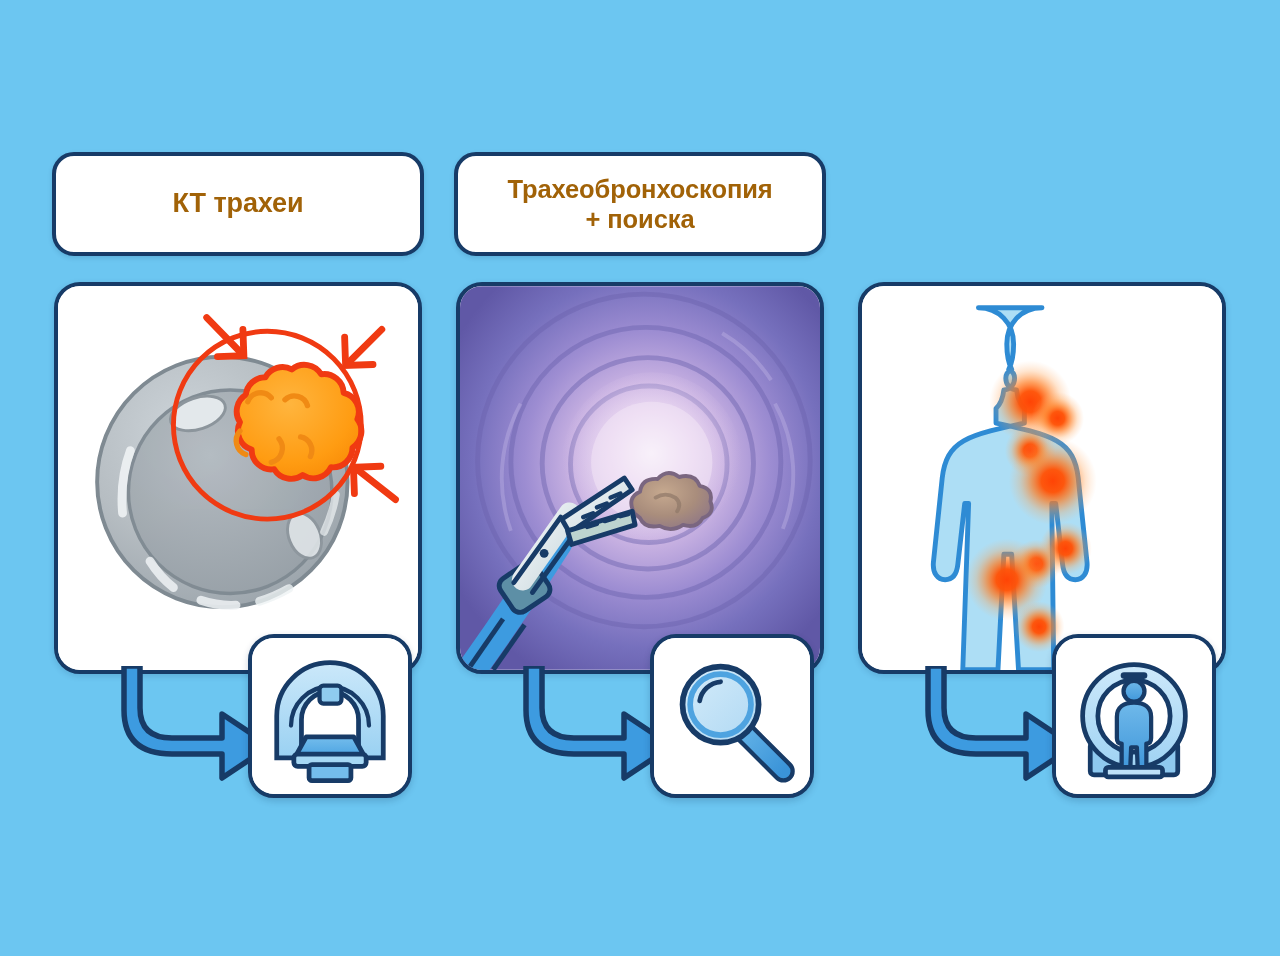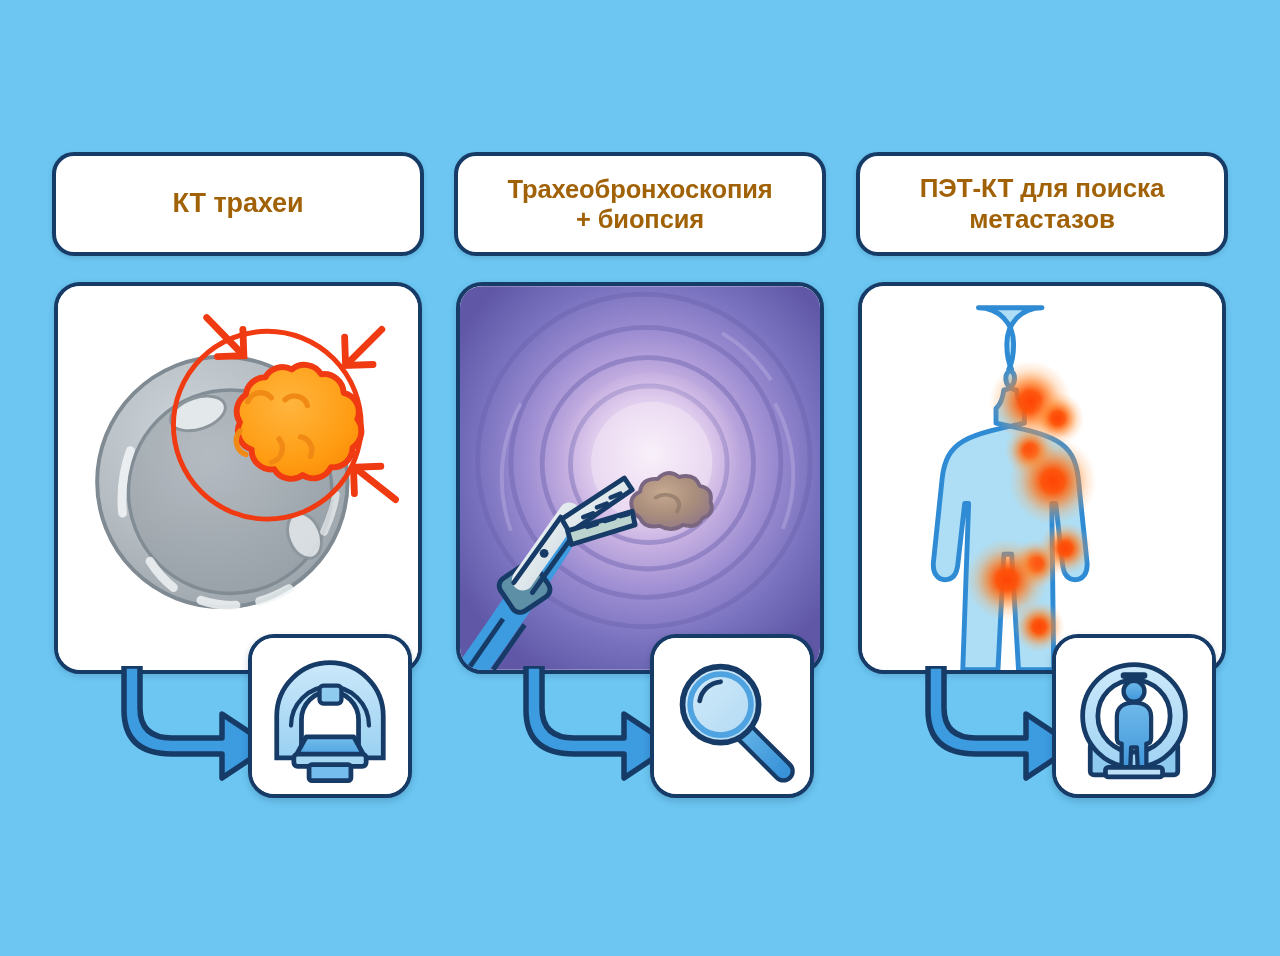--- a/index.html
+++ b/index.html
@@ -214,21 +214,21 @@
           <rect x="60" y="133" width="44" height="17" rx="3" fill="#74bdec" stroke="#173b67" stroke-width="5"></rect>
         </g>
       </svg>
     </div>
   </div>
 
   <div class="column col-2">
 
     <div class="title-card">
       <div class="title-text">Трахеобронхоскопия
-+ биопсия</div>
++ поиска</div>
     </div>
 
     <div class="panel">
       <svg viewBox="0 0 368 392" xmlns="http://www.w3.org/2000/svg">
         <defs>
           <radialGradient id="tunnelGrad" cx="52%" cy="46%" r="62%">
             <stop offset="0%" stop-color="#f5e9f7"></stop>
             <stop offset="18%" stop-color="#e3d2ef"></stop>
             <stop offset="34%" stop-color="#c9b2e2"></stop>
             <stop offset="55%" stop-color="#9d8dd2"></stop>
@@ -325,24 +325,20 @@
           <circle cx="70" cy="70" r="40" fill="url(#lensGrad)" stroke="#173b67" stroke-width="6"></circle>
           <circle cx="70" cy="70" r="32" fill="none" stroke="#4ea3e0" stroke-width="6"></circle>
           <path d="M48 66 A24 24 0 0 1 70 46" fill="none" stroke="#173b67" stroke-width="5" stroke-linecap="round"></path>
         </g>
       </svg>
     </div>
   </div>
 
   <div class="column col-3">
 
-    <div class="title-card">
-      <div class="title-text">ПЭТ-КТ для поиска
-метастазов</div>
-    </div>
 
     <div class="panel">
       <svg viewBox="0 0 368 392" xmlns="http://www.w3.org/2000/svg">
         <defs>
           <radialGradient id="hotspot" cx="50%" cy="50%" r="50%">
             <stop offset="0%" stop-color="#ff4405" stop-opacity="1"></stop>
             <stop offset="26%" stop-color="#ff5409" stop-opacity="0.98"></stop>
             <stop offset="48%" stop-color="#ff7a1f" stop-opacity="0.7"></stop>
             <stop offset="75%" stop-color="#ff9a44" stop-opacity="0.26"></stop>
             <stop offset="100%" stop-color="#ffb070" stop-opacity="0"></stop>

